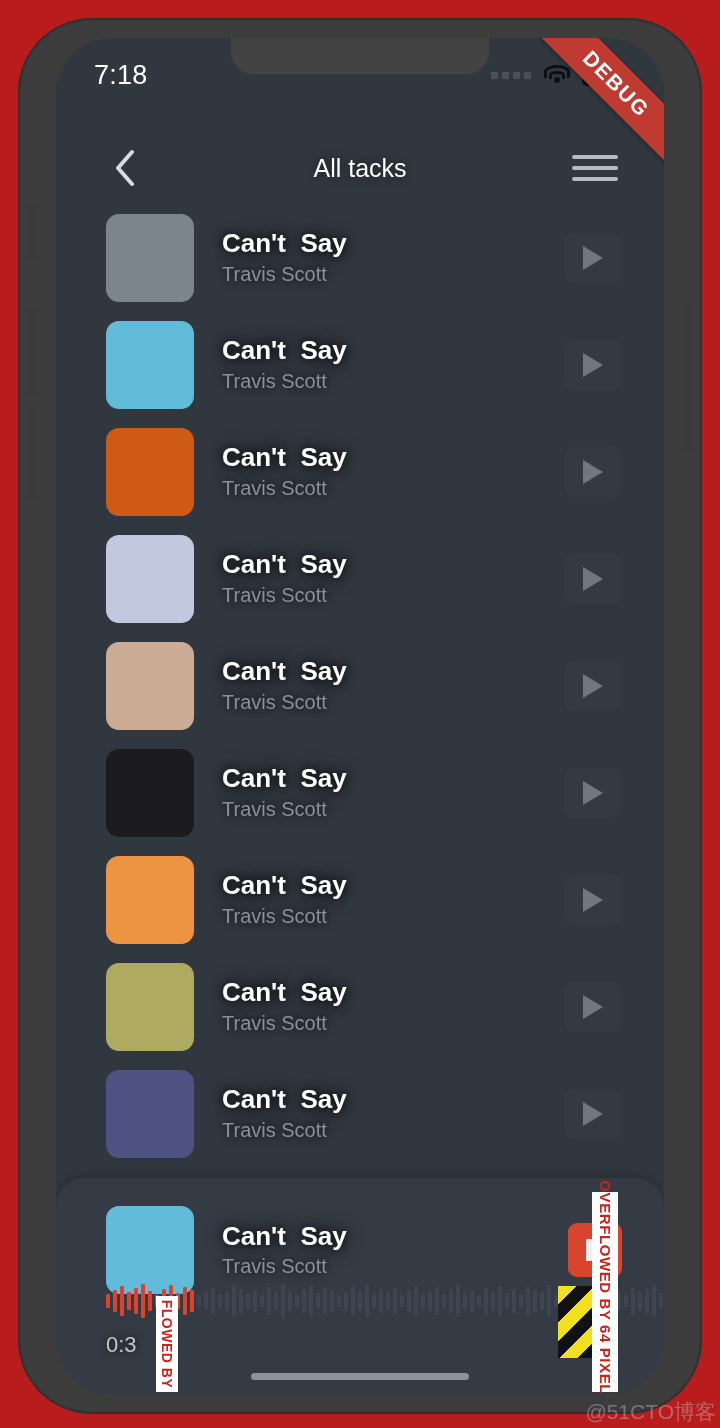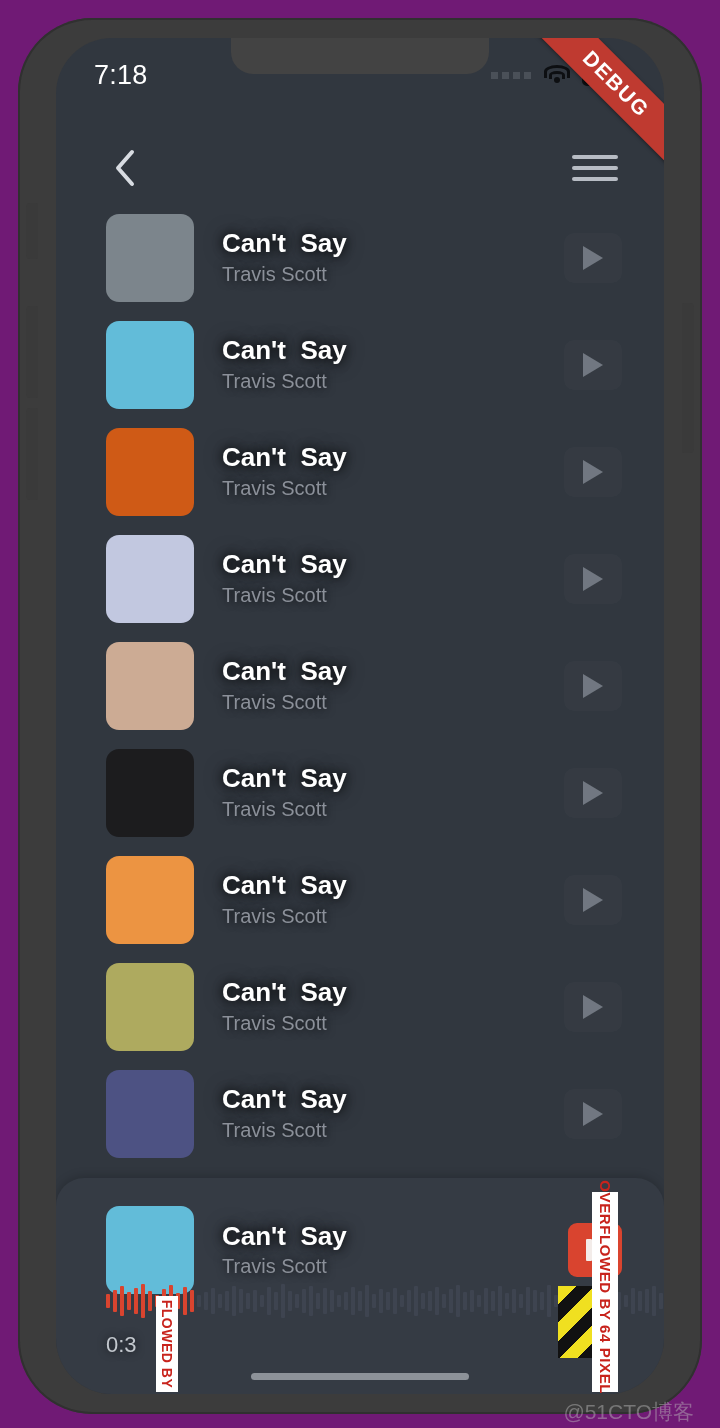--- a/index.html
+++ b/index.html
@@ -3,21 +3,21 @@
 <meta charset="utf-8">
 <title>All tacks</title>
 <style>
   * { margin:0; padding:0; box-sizing:border-box; }
   html,body {
     width:720px; height:1428px;
     background:#ffffff;
     font-family:"Liberation Sans", sans-serif;
     overflow:hidden;
   }
-  #root { position:relative; width:720px; height:1428px; background:#701a75; }
+  #root { position:relative; width:720px; height:1428px; background:#b91c1c; }
 
   
   .phone-frame {
     position:absolute; left:18px; top:18px;
     width:684px; height:1396px;
     background:#3c3c3c;
     border-radius:74px;
     box-shadow:0 0 0 2px #303030 inset;
   }
   .phone-inner {
@@ -190,21 +190,21 @@
     width:218px; height:7px; border-radius:4px; background:#8d9299; z-index:27;
   }
 
   
   .wm-main {
     position:absolute; right:14px; bottom:26px;
     color:#f2f2f2; font-size:30px; z-index:70;
     text-shadow:0 1px 3px rgba(0,0,0,.5); white-space:nowrap;
   }
   .wm-sub {
-    position:absolute; right:26px; bottom:2px;
+    position:absolute; right:4px; bottom:2px;
     color:rgba(190,190,190,.45); font-size:21px; z-index:70; white-space:nowrap;
   }
 </style>
 </head>
 <body>
 
 <div id="root">
 
   <div class="phone-frame">
 
@@ -236,20 +236,21 @@
       </div>
 
       <div class="debug-banner">DEBUG</div>
 
       <div class="appbar">
         <div class="back-btn">
           <svg width="22" height="38" viewBox="0 0 22 38" aria-hidden="true">
             <path d="M19 3 L5 19 L19 35" fill="none" stroke="#d8dce2" stroke-width="4" stroke-linecap="round" stroke-linejoin="round"></path>
           </svg>
         </div>
+        <div class="appbar-title">All tacks</div>
         <div class="menu-btn">
           <i></i>
             <i></i>
             <i></i>
         </div>
       </div>
 
       <div class="track-list" id="track-list">
           <div class="track-row">
             <div class="thumb" style="background:#7c858c"></div>

